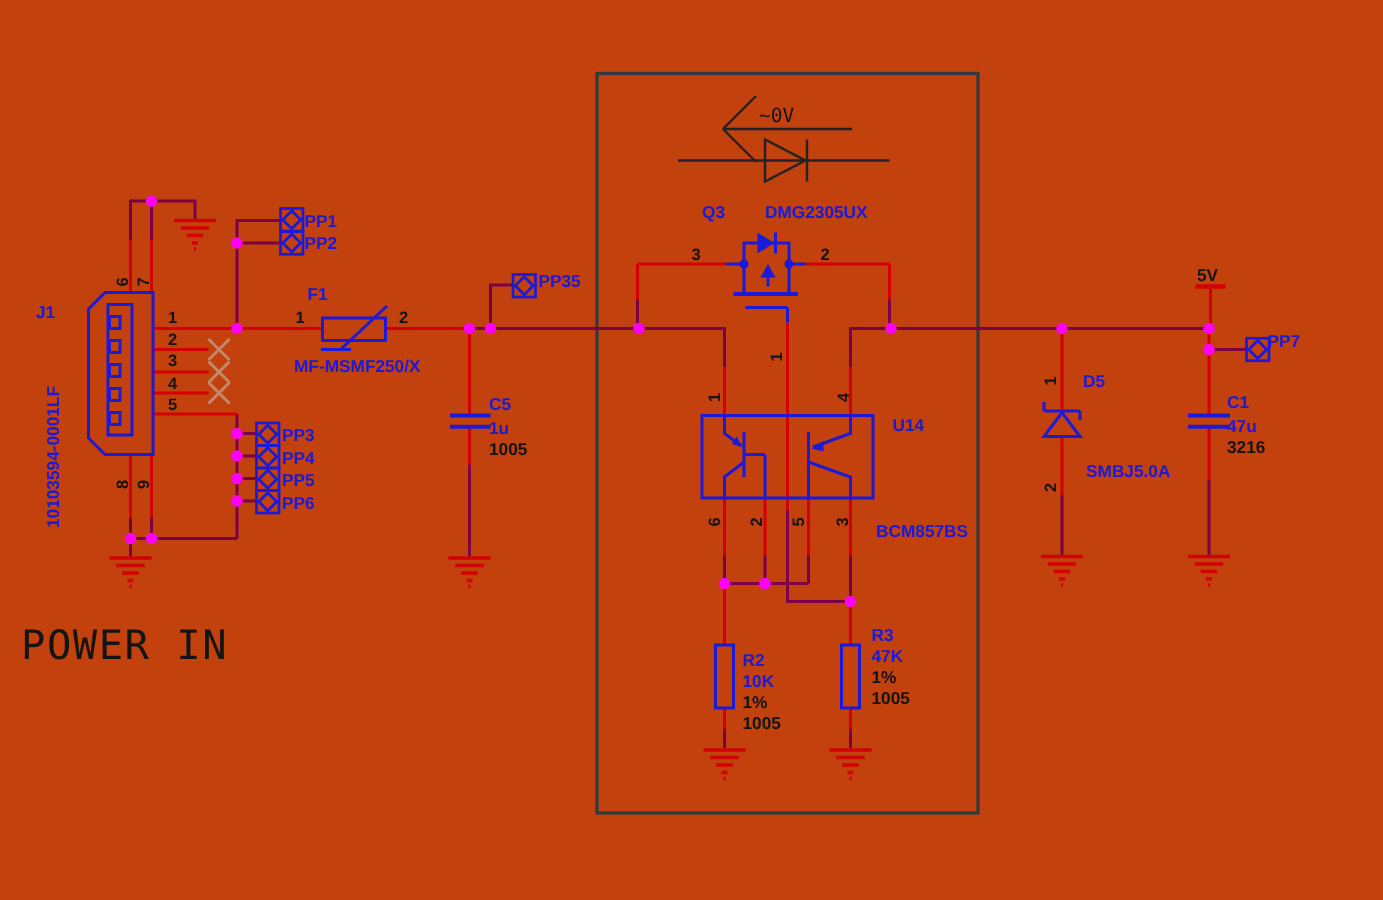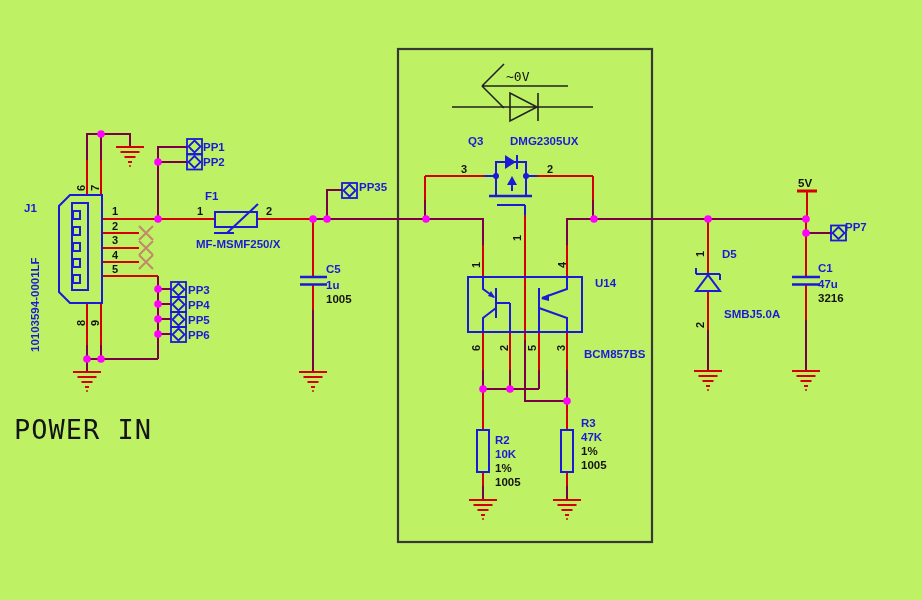--- a/index.html
+++ b/index.html
@@ -1,16 +1,16 @@
 <!DOCTYPE html>
 <html><head>
 <meta charset="utf-8">
 <style>
   html,body{margin:0;padding:0;background:#ffffff;}
-  .stage{position:relative;width:922px;height:600px;background:#bef264;overflow:hidden;}
+  .stage{position:relative;width:922px;height:600px;background:#c2410c;overflow:hidden;}
   svg{display:block;}
   .wire{stroke:#7c0045;stroke-width:2;fill:none;}
   .pinw{stroke:#d40000;stroke-width:2;fill:none;}
   .comp{stroke:#1a1ad8;stroke-width:2;fill:none;}
   .compthick{stroke:#1a1ad8;stroke-width:2.6;fill:none;}
   .compfill{fill:#1a1ad8;stroke:none;}
   .gnd{stroke:#d40000;stroke-width:2.2;fill:none;}
   .tp{stroke:#1a1ad8;stroke-width:1.8;fill:none;}
   .nc{stroke:#c4886a;stroke-width:2;fill:none;}
   .jdot{fill:#ff00ff;stroke:none;}

